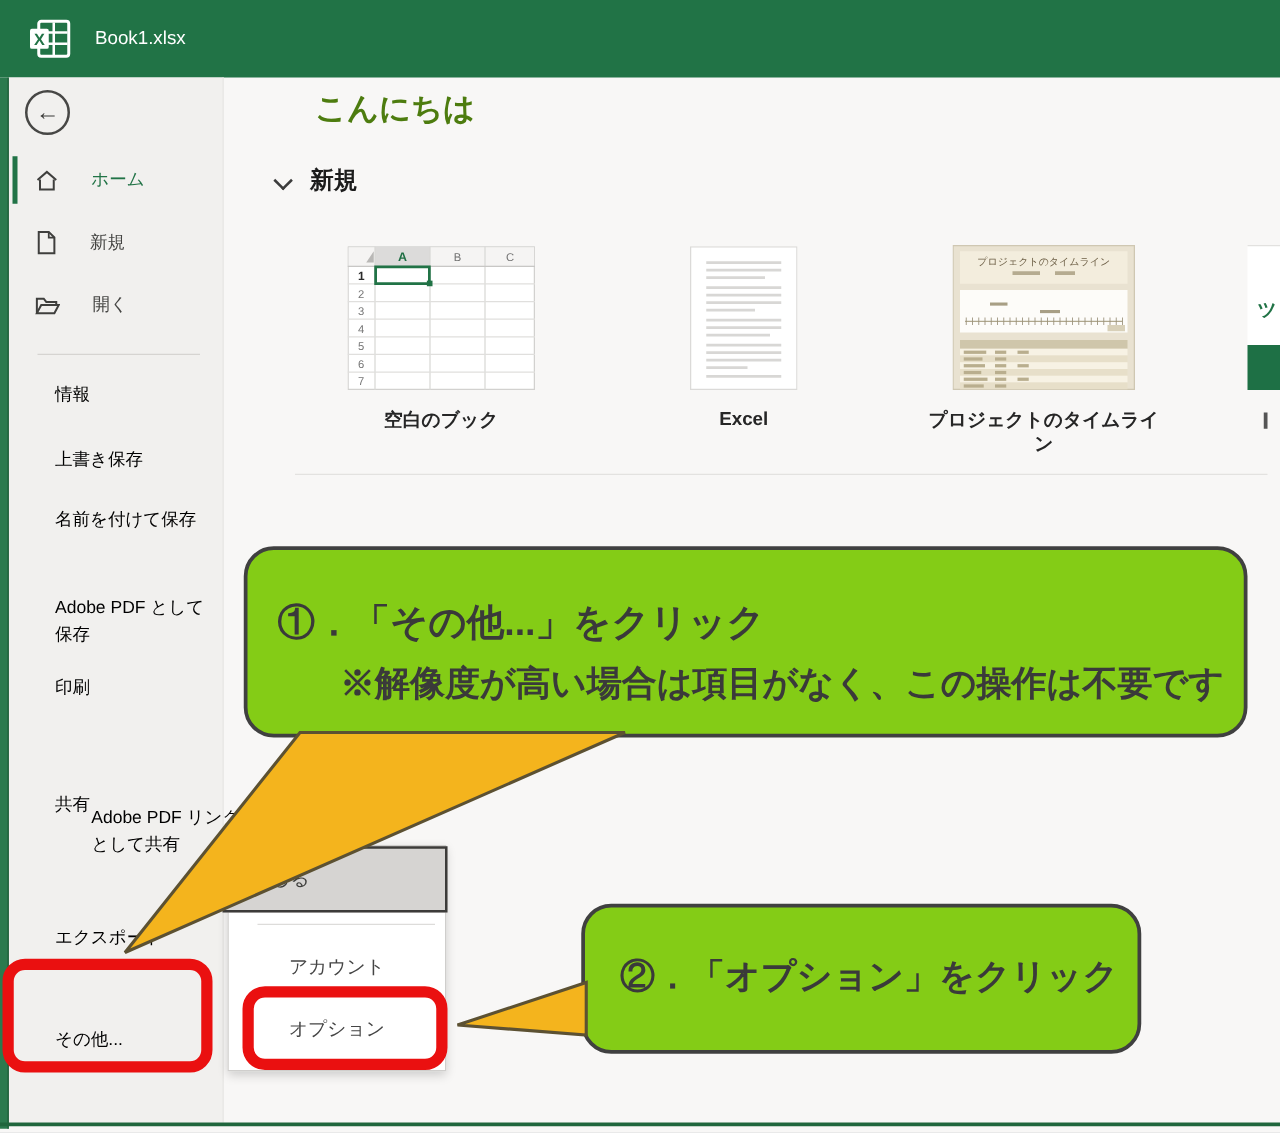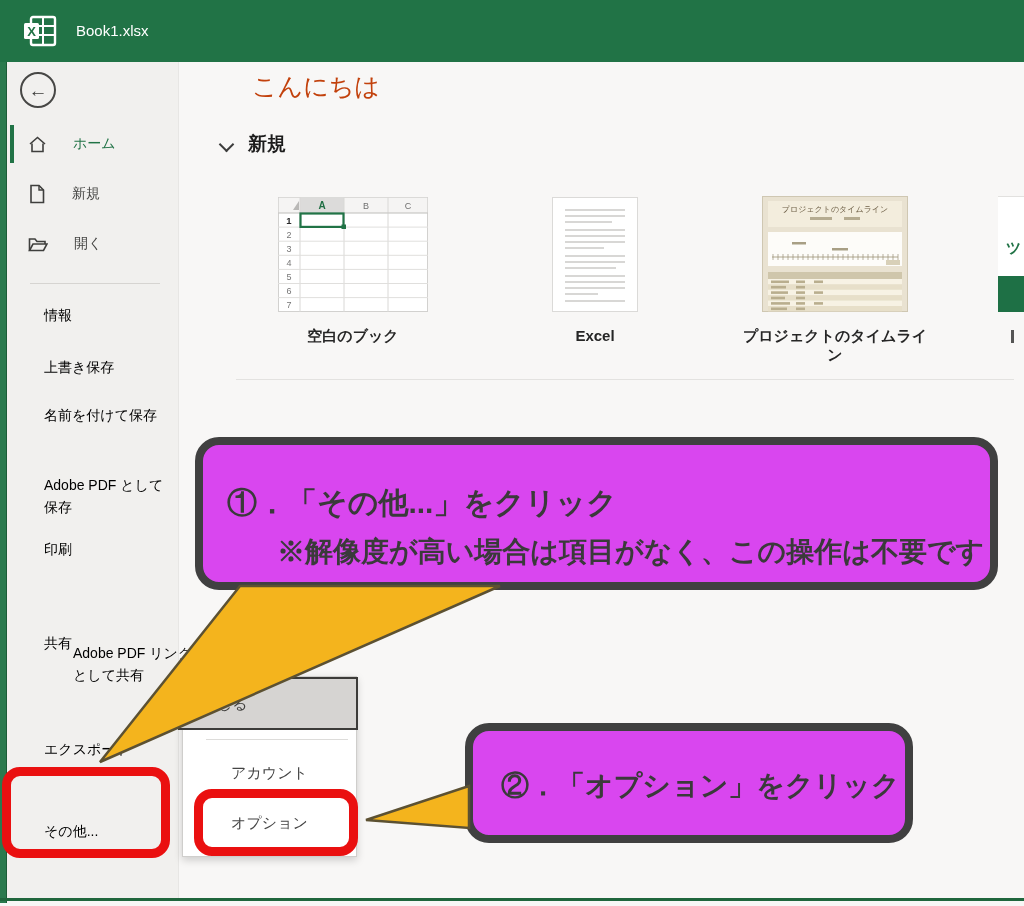--- a/index.html
+++ b/index.html
@@ -16,34 +16,34 @@
   .sidebar-bg{left:6px;top:62px;width:172px;height:836px;background:#f1f0ee;border-right:1px solid #e7e6e4;}
   .back-btn{left:20px;top:72px;width:36px;height:36px;border:2px solid #474745;border-radius:50%;
             color:#3a3a38;font-size:19px;line-height:34px;text-align:center;background:transparent;box-sizing:border-box;}
   .sel-bar{left:10px;top:125px;width:4px;height:38px;background:#217346;}
   .nav-row{left:28px;height:26px;display:flex;align-items:center;gap:26px;}
   .nav-label{font-size:14px;color:#454543;}
   .nav-label.sel{color:#217346;}
   .side-link{left:44px;width:126px;font-size:14px;color:#000000;line-height:22px;}
   .side-div{left:30px;width:130px;height:1px;background:#d6d4d1;}
   
-  .greeting{left:252px;top:70px;font-size:25px;font-weight:400;color:#c2410c;}
+  .greeting{left:252px;top:70px;font-size:25px;font-weight:700;color:#4d7c0f;}
   .chev{left:221px;top:139px;width:9px;height:9px;border-right:2px solid #3c3c3c;border-bottom:2px solid #3c3c3c;transform:rotate(45deg);}
   .section-h{left:248px;top:131px;font-size:19px;font-weight:700;color:#1c1c1c;}
   .card-label{top:327px;font-size:15px;font-weight:600;color:#262626;text-align:center;}
   .row-div{left:236px;top:379px;width:778px;height:1px;background:#e3e2e0;}
   
   .popup-panel{left:182px;top:676px;width:175px;height:181px;background:#ffffff;border:1px solid #cfcecc;
                box-shadow:0 3px 8px rgba(0,0,0,.18);box-sizing:border-box;}
   .close-item{left:178px;top:677px;width:180px;height:53px;background:#d6d4d2;border:2px solid #3c3b39;
               box-sizing:border-box;font-size:15px;color:#3f3f3d;line-height:49px;padding-left:22px;}
   .popup-div{left:206px;top:739px;width:142px;height:1px;background:#dddcda;}
   .popup-item{left:182px;width:175px;height:20px;text-align:center;font-size:15px;color:#454545;}
   
-  .bubble{background:#d946ef;border:8px solid #404040;border-radius:24px;box-sizing:border-box;}
+  .bubble{background:#84cc16;border:3px solid #404040;border-radius:24px;box-sizing:border-box;}
   .bubble1{left:195px;top:437px;width:803px;height:153px;}
   .bubble2{left:465px;top:723px;width:448px;height:120px;}
   .c-line{position:absolute;color:#3a3a3a;font-weight:700;white-space:nowrap;}
   .tails{left:0;top:0;width:1024px;height:906px;pointer-events:none;}
   
   .redbox{border:9px solid #ea1010;border-radius:18px;box-sizing:border-box;background:transparent;}
   .redbox1{left:2px;top:767px;width:168px;height:91px;}
   .redbox2{left:194px;top:789px;width:164px;height:67px;}
   svg text{font-family:"Liberation Sans",sans-serif;}
 </style>

